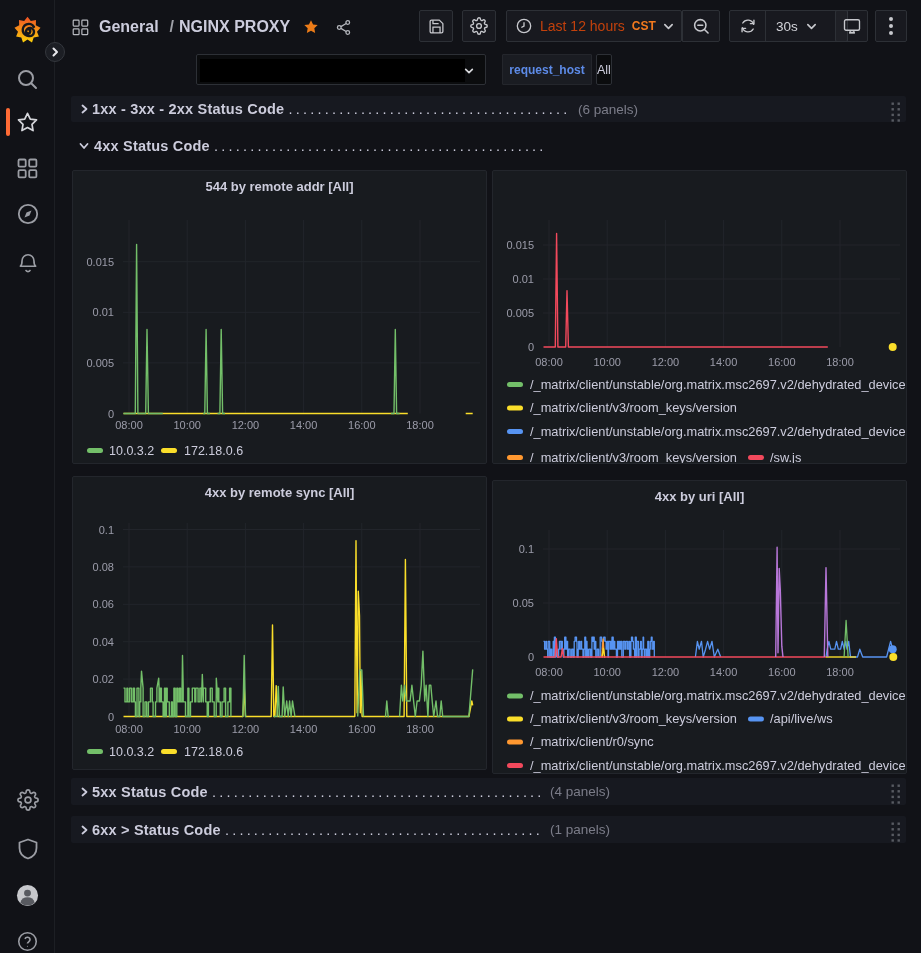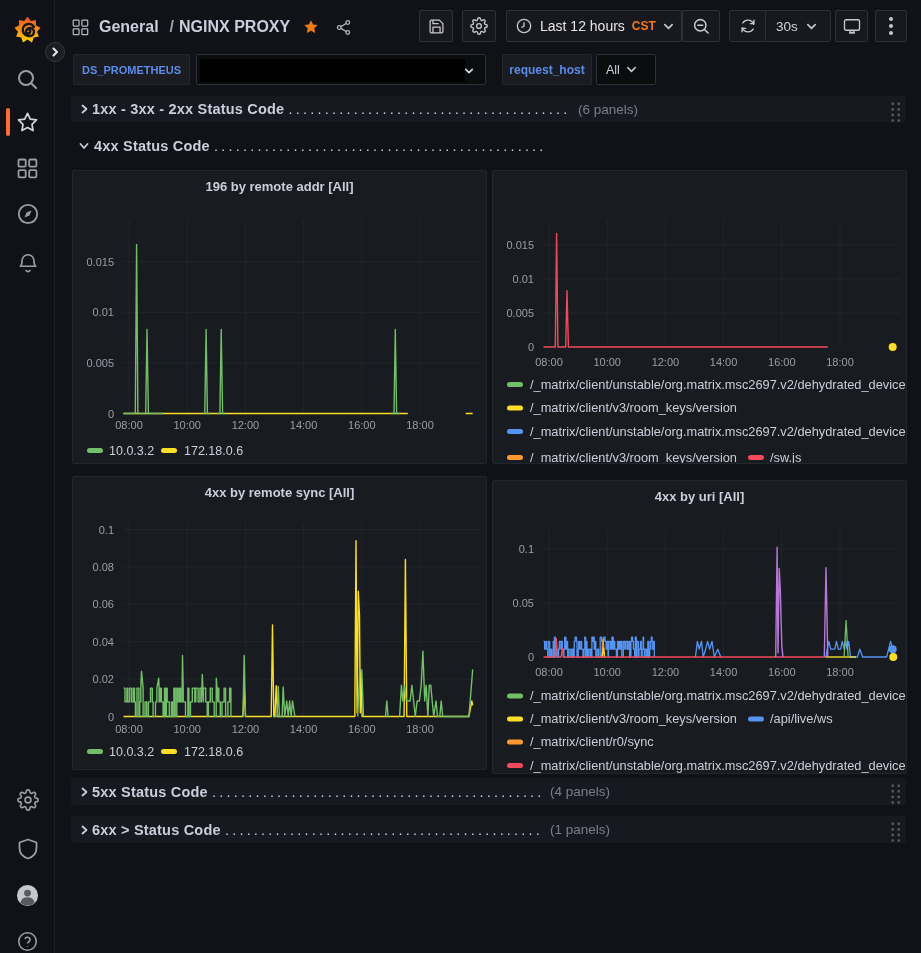--- a/index.html
+++ b/index.html
@@ -163,36 +163,36 @@
     <circle cx="12" cy="12" r="3.2"></circle>
     <path d="M19.4 15a1.65 1.65 0 0 0 .33 1.82l.06.06a2 2 0 1 1-2.83 2.83l-.06-.06a1.65 1.65 0 0 0-1.82-.33 1.65 1.65 0 0 0-1 1.51V21a2 2 0 1 1-4 0v-.09A1.65 1.65 0 0 0 9 19.4a1.65 1.65 0 0 0-1.82.33l-.06.06a2 2 0 1 1-2.83-2.83l.06-.06a1.65 1.65 0 0 0 .33-1.82 1.65 1.65 0 0 0-1.51-1H3a2 2 0 1 1 0-4h.09A1.65 1.65 0 0 0 4.6 9a1.65 1.65 0 0 0-.33-1.82l-.06-.06a2 2 0 1 1 2.83-2.83l.06.06a1.65 1.65 0 0 0 1.82.33H9a1.65 1.65 0 0 0 1-1.51V3a2 2 0 1 1 4 0v.09a1.65 1.65 0 0 0 1 1.51 1.65 1.65 0 0 0 1.82-.33l.06-.06a2 2 0 1 1 2.83 2.83l-.06.06a1.65 1.65 0 0 0-.33 1.82V9a1.65 1.65 0 0 0 1.51 1H21a2 2 0 1 1 0 4h-.09a1.65 1.65 0 0 0-1.51 1z"></path>
   </svg>
 </div>
 
 <div class="btn" style="left:506px; width:176px; justify-content:flex-start; padding-left:9px;">
   <svg width="16" height="16" viewBox="0 0 24 24" fill="none" stroke="#c7c8cd" stroke-width="2">
     <circle cx="12" cy="12" r="10"></circle>
         <path d="M12 6.5 V12 l-4 2.3"></path>
   </svg>
-  <span style="font-size:14px; margin-left:8px; color:#e5e5e5;">Last 12 hours</span>
+  <span style="font-size:14px; margin-left:8px; color:#c2410c;">Last 12 hours</span>
   <span style="font-size:12px; margin-left:7px; color:#f2791e; font-weight:700;">CST</span>
   <svg style="margin-left:7px;" width="11" height="11" viewBox="0 0 12 12" fill="none" stroke="#c7c8cd" stroke-width="1.8" stroke-linecap="round" stroke-linejoin="round">
     <path d="M2 4 L6 8 L10 4"></path>
   </svg>
 </div>
 
 <div class="btn" style="left:682px; width:38px; border-top-left-radius:0; border-bottom-left-radius:0;">
   <svg width="17" height="17" viewBox="0 0 21 21" fill="none" stroke="#c7c8cd" stroke-width="1.9">
     <circle cx="9" cy="9" r="7"></circle>
         <line x1="14.2" y1="14.2" x2="18.6" y2="18.6" stroke-linecap="round"></line>
     <line x1="6" y1="9" x2="12" y2="9" stroke-linecap="round"></line>
   </svg>
 </div>
 
-<div class="btn" style="left:729px; width:102px; justify-content:flex-start;">
+<div class="btn" style="left:729px; width:119px; justify-content:flex-start;">
   <div style="width:35px; display:flex; justify-content:center;">
     <svg width="16" height="16" viewBox="0 0 24 24" fill="none" stroke="#c7c8cd" stroke-width="2.1">
       <path d="M20.5 9.5 A 9 9 0 0 0 4.2 7.5" stroke-linecap="round"></path>
       <path d="M3.5 14.5 A 9 9 0 0 0 19.8 16.5" stroke-linecap="round"></path>
       <path d="M20.9 3.2 v5.3 h-5.3" stroke-linejoin="round" stroke-linecap="round"></path>
       <path d="M3.1 20.8 v-5.3 h5.3" stroke-linejoin="round" stroke-linecap="round"></path>
     </svg>
   </div>
   <div style="width:1px; height:30px; background:#2d3036;"></div>
   <span style="font-size:13.5px; margin-left:10px; color:#d2d3d8;">30s</span>
@@ -210,29 +210,28 @@
 </div>
 
 <div class="btn" style="left:875px; width:32px;">
   <svg width="4" height="18" viewBox="0 0 4 18" fill="#c7c8cd">
     <circle cx="2" cy="2" r="2"></circle>
         <circle cx="2" cy="9" r="2"></circle>
         <circle cx="2" cy="16" r="2"></circle>
   </svg>
 </div>
 
-<div class="varlabel" style="left:73px; width:117px; font-size:11px; font-weight:700;">DS_PROMETHEUS</div>
 <div class="vardrop" style="left:196px; width:290px;">
   <div class="abs" style="left:3px; top:4px; width:265px; height:23px; background:#000;"></div>
   <svg class="abs" style="right:11px; top:11px;" width="10" height="10" viewBox="0 0 12 12" fill="none" stroke="#d8d9dd" stroke-width="2" stroke-linecap="round" stroke-linejoin="round">
     <path d="M2 4 L6 8 L10 4"></path>
   </svg>
 </div>
 <div class="varlabel" style="left:502px; width:90px; font-size:12px; font-weight:700;">request_host</div>
-<div class="vardrop" style="left:596px; width:60px; display:flex; align-items:center; padding-left:9px;">
+<div class="vardrop" style="left:596px; width:16px; display:flex; align-items:center; ">
   <span style="color:#ccccdc; font-size:12.5px;">All</span>
   <svg style="margin-left:6px;" width="11" height="11" viewBox="0 0 12 12" fill="none" stroke="#c7c8cd" stroke-width="1.7" stroke-linecap="round" stroke-linejoin="round">
     <path d="M2 4 L6 8 L10 4"></path>
   </svg>
 </div>
 
 <div class="rowbar" style="top:96px;">
   <svg style="margin-left:7px; flex:none;" width="12" height="12" viewBox="0 0 12 12" fill="none" stroke="#ccccdc" stroke-width="1.8" stroke-linecap="round" stroke-linejoin="round">
     <path d="M4.5 2.5 L8.5 6 L4.5 9.5"></path>
   </svg>
@@ -287,21 +286,21 @@
           <rect x="1.5" y="8.1" width="2.4" height="2.4" fill="#585b62"></rect>
           <rect x="7.5" y="8.1" width="2.4" height="2.4" fill="#585b62"></rect>
           <rect x="1.5" y="13.7" width="2.4" height="2.4" fill="#585b62"></rect>
           <rect x="7.5" y="13.7" width="2.4" height="2.4" fill="#585b62"></rect>
           <rect x="1.5" y="19.3" width="2.4" height="2.4" fill="#585b62"></rect>
           <rect x="7.5" y="19.3" width="2.4" height="2.4" fill="#585b62"></rect>
         </svg></div>
 </div>
 
 <div class="panel" style="left:72px; top:170px;">
-  <div class="ptitle">196 by remote addr [All]</div>
+  <div class="ptitle">544 by remote addr [All]</div>
   <svg width="415" height="294" viewBox="0 0 415 294">
         <line x1="56.0" y1="49" x2="56.0" y2="242.5" stroke="#22252b" stroke-width="1"></line>
 <line x1="114.2" y1="49" x2="114.2" y2="242.5" stroke="#22252b" stroke-width="1"></line>
 <line x1="172.4" y1="49" x2="172.4" y2="242.5" stroke="#22252b" stroke-width="1"></line>
 <line x1="230.6" y1="49" x2="230.6" y2="242.5" stroke="#22252b" stroke-width="1"></line>
 <line x1="288.8" y1="49" x2="288.8" y2="242.5" stroke="#22252b" stroke-width="1"></line>
 <line x1="347.0" y1="49" x2="347.0" y2="242.5" stroke="#22252b" stroke-width="1"></line>
 <line x1="50" y1="191.9" x2="407" y2="191.9" stroke="#22252b" stroke-width="1"></line>
 <text x="41" y="195.9" text-anchor="end" font-size="11" fill="rgba(204,204,220,0.72)">0.005</text>
 <line x1="50" y1="141.3" x2="407" y2="141.3" stroke="#22252b" stroke-width="1"></line>

